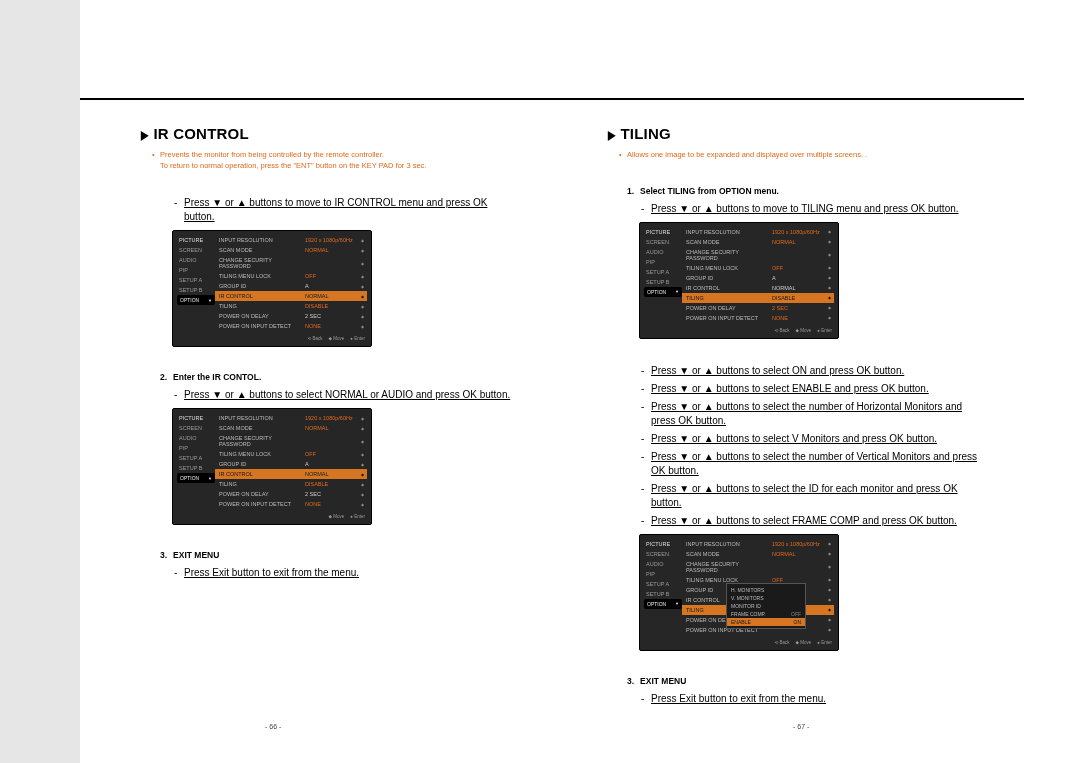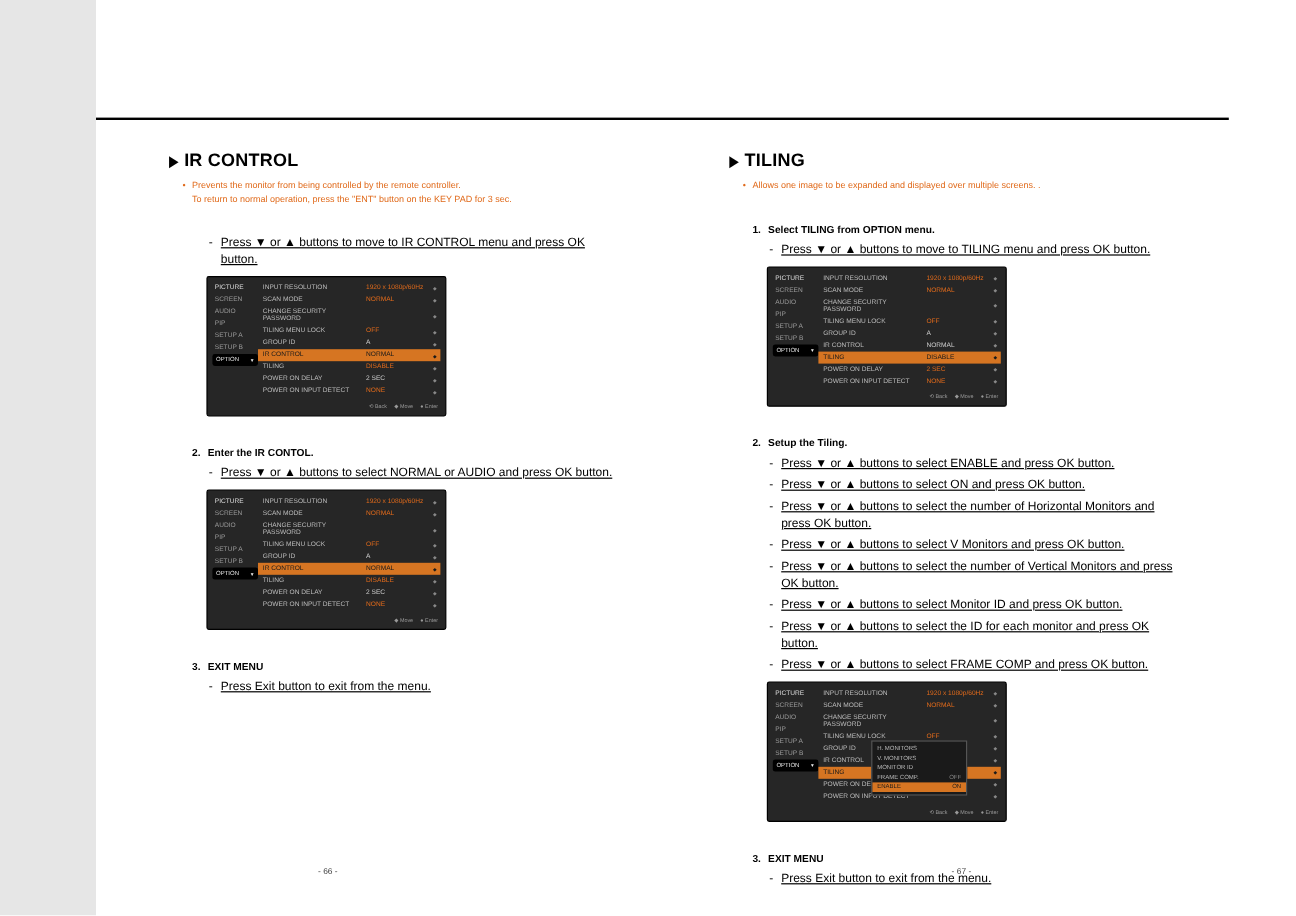--- a/index.html
+++ b/index.html
@@ -434,27 +434,25 @@
           </div>
           <div class="m-foot">
             <span>⟲ <span>Back</span></span>
             <span>◆ <span>Move</span></span>
             <span>● <span>Enter</span></span>
           </div>
         </div>
       </div>
 
       <div class="step">
-        <div class="step-head"><span class="num">2.</span><span>Setup the Tiling.</span></div>
+        <div class="step-line">Press ▼ or ▲ buttons to select ON and press OK button.</div>
         <div class="step-line">Press ▼ or ▲ buttons to select ENABLE and press OK button.</div>
-        <div class="step-line">Press ▼ or ▲ buttons to select ON and press OK button.</div>
         <div class="step-line">Press ▼ or ▲ buttons to select the number of Horizontal Monitors and press OK button.</div>
         <div class="step-line">Press ▼ or ▲ buttons to select V Monitors and press OK button.</div>
         <div class="step-line">Press ▼ or ▲ buttons to select the number of Vertical Monitors and press OK button.</div>
-        <div class="step-line">Press ▼ or ▲ buttons to select Monitor ID and press OK button.</div>
         <div class="step-line">Press ▼ or ▲ buttons to select the ID for each monitor and press OK button.</div>
         <div class="step-line">Press ▼ or ▲ buttons to select FRAME COMP and press OK button.</div>
 
         <div class="menu-capture" style="position:relative;">
           <div class="mc-row">
             <div class="mc-side">
               <div class="side-item active">
                   <span>PICTURE</span>
                 </div>
               <div class="side-item">

